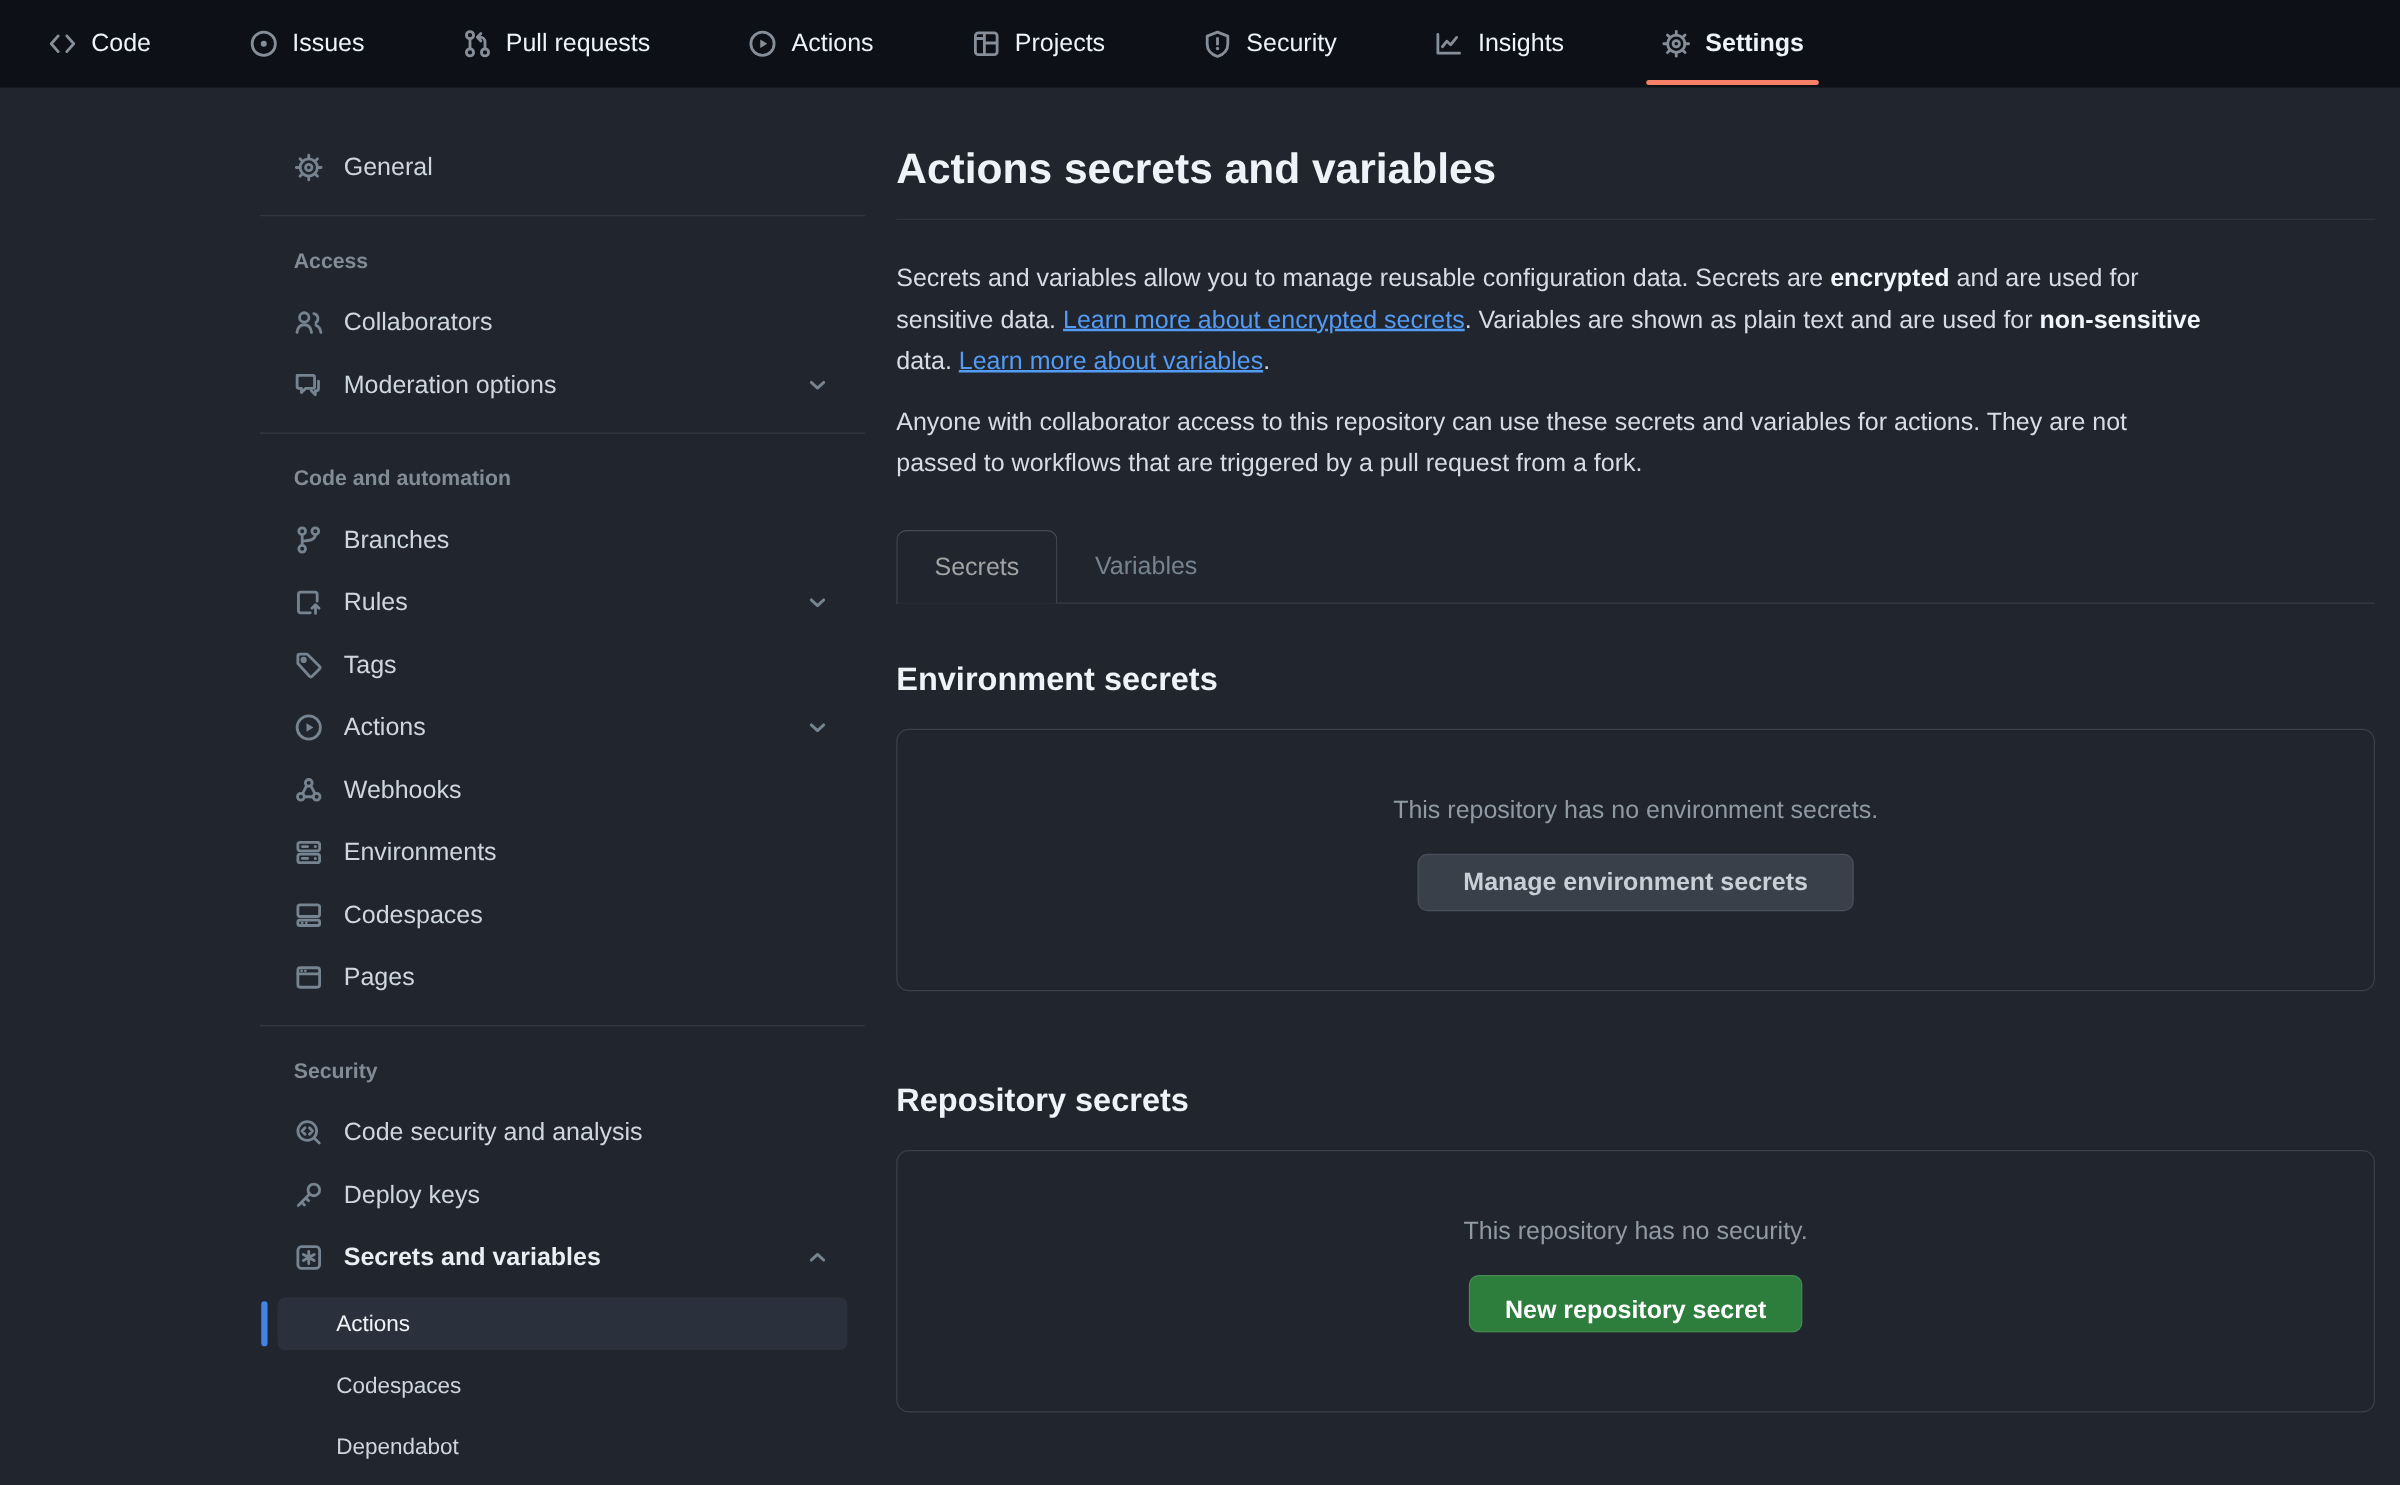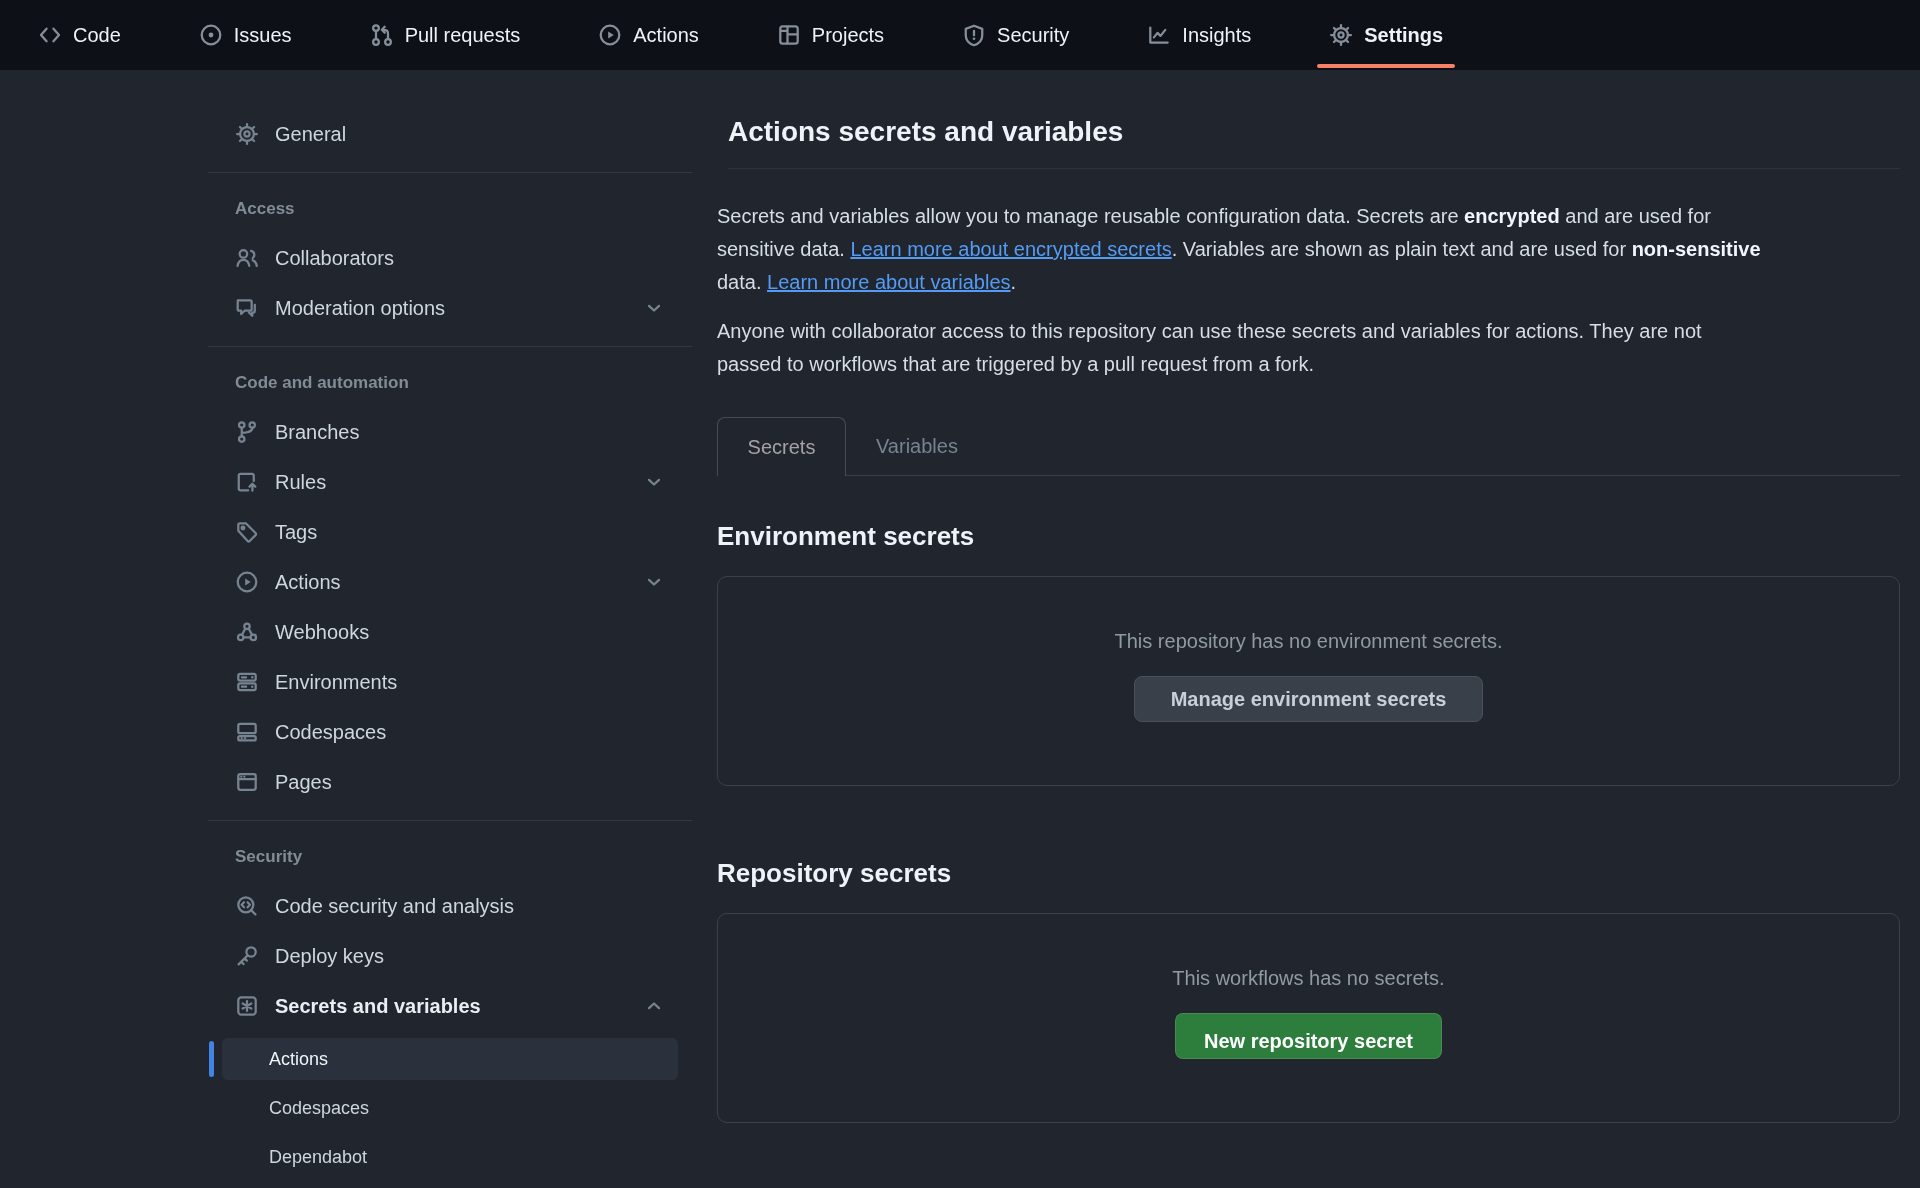--- a/index.html
+++ b/index.html
@@ -28,22 +28,22 @@
   .side-header { height:48px; display:flex; align-items:center; padding-left:27px; margin-top:12px;
                  color:#828c96; font-size:17px; font-weight:700; }
   .sub-row { position:relative; display:flex; align-items:center; height:42px; margin-left:14px; margin-top:7px;
              padding-left:47px; width:456px; color:#cdd6de; font-size:18px; border-radius:6px; cursor:pointer; }
   .sub-row.active { background:#2a313c; color:#f0f4f8; }
   .sub-row.active .active-bar { position:absolute; left:-13px; top:50%; transform:translateY(-50%);
              width:5px; height:36px; border-radius:3px; }
 
   
   .content { position:absolute; left:717px; top:0; width:1183px; color:#cfd7df; }
-  .content h1 { margin-top:116px; font-size:28px; font-weight:600; color:#eef3f8;
-                padding-bottom:20px; border-bottom:1px solid #2e343d;margin-left:11px; }
+  .content h1 { margin-top:116px; font-size:34px; font-weight:600; color:#eef3f8;
+                padding-bottom:20px; border-bottom:1px solid #2e343d; }
   .intro { margin-top:31px; }
   .intro .line, .para2 .line { font-size:20px; line-height:33px; white-space:nowrap; color:#d6dde4; }
   .intro b { color:#f0f6fc; }
   .intro a { color:#539bf5; text-decoration:underline; cursor:pointer; }
   .para2 { margin-top:16px; }
 
   .tabnav { margin-top:36px; height:59px; border-bottom:1px solid #373e47; display:flex; }
   .tab { height:59px; display:flex; align-items:center; justify-content:center; font-size:20px; cursor:pointer; }
   .tab.active { width:129px; border:1px solid #444c56; border-bottom:none; border-radius:8px 8px 0 0;
                 background:#21262e; color:#a3a3a3; margin-bottom:-1px; }
@@ -342,18 +342,18 @@
     </div>
 
     <h2 class="h2-env">Environment secrets</h2>
     <div class="box">
       <p class="empty">This repository has no environment secrets.</p>
       <button class="btn secondary">Manage environment secrets</button>
     </div>
 
     <h2 class="h2-repo">Repository secrets</h2>
     <div class="box">
-      <p class="empty">This workflows has no secrets.</p>
+      <p class="empty">This repository has no security.</p>
       <button class="btn primary" id="green-btn" style="background: rgb(45, 125, 60);">New repository secret</button>
     </div>
   </main>
 
 </div>
 
 </body></html>

